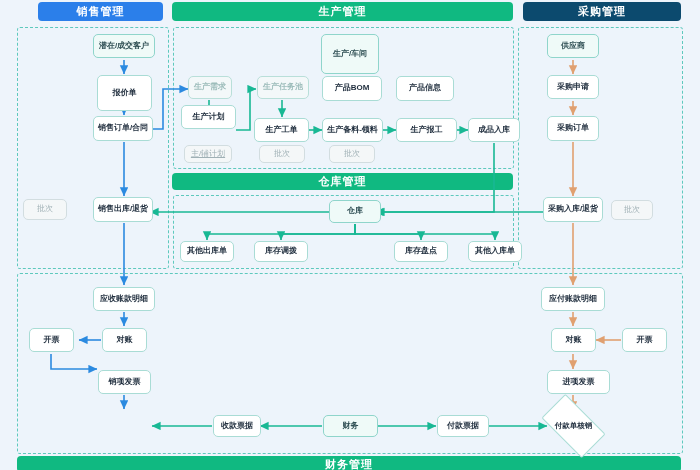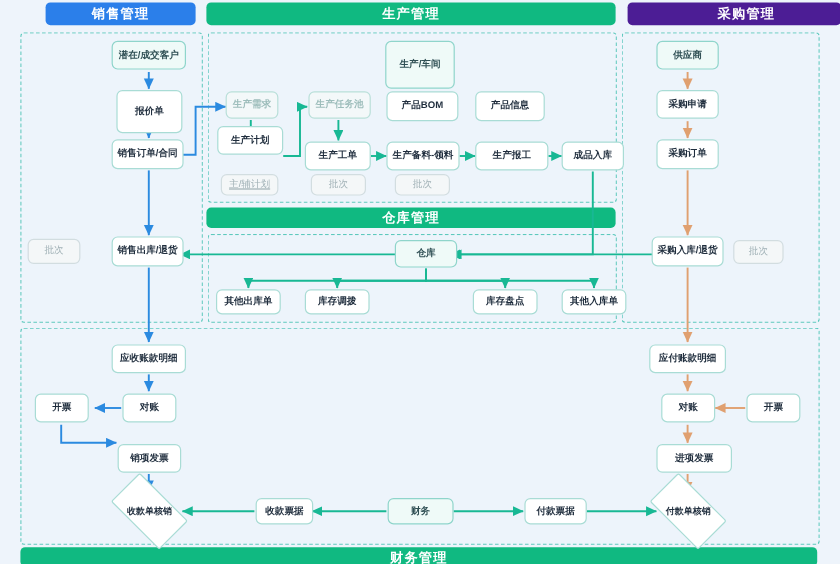--- a/index.html
+++ b/index.html
@@ -3,21 +3,21 @@
 <meta charset="utf-8">
 <style>
   html,body{margin:0;padding:0;background:#eef4fb;}
   body{font-family:"Liberation Sans","DejaVu Sans",sans-serif;}
   #stage{position:relative;width:700px;height:470px;background:#eef4fb;overflow:hidden;}
 
   .hdr{position:absolute;border-radius:4px;display:flex;align-items:center;justify-content:center;
        color:#fff;font-size:11px;font-weight:bold;letter-spacing:1px;}
   .hdr.blue{background:#2b7fea;}
   .hdr.green{background:#10b981;}
-  .hdr.orange{background:#4c1d95;padding-left:20px;}
+  .hdr.orange{background:#0c4a6e;}
 
   .zone{position:absolute;border:1px dashed #5ec9bd;border-radius:3px;background:rgba(236,244,252,0.35);}
 
   .node{position:absolute;box-sizing:border-box;background:#fff;border:1px solid #a9dcd5;
         border-radius:5px;display:flex;align-items:center;justify-content:center;
         font-size:8px;color:#1f2d3d;font-weight:bold;text-align:center;line-height:1.1;padding:1px;}
   .node.soft{background:#effaf8;border-color:#8fd5cb;color:#2f4f54;font-weight:bold;}
   .node.tag{background:#f4f7f8;border-color:#d2dde0;color:#9fb0b5;font-weight:normal;}
   .node.ghost{background:#f3f8f9;border-color:#b9dfd9;color:#9dbdbb;}
   .diamond{position:absolute;box-sizing:border-box;}
@@ -135,24 +135,20 @@
   <div class="node soft" style="left:547px;top:34px;width:52px;height:24px;">供应商</div>
   <div class="node" style="left:547px;top:75px;width:52px;height:24px;">采购申请</div>
   <div class="node" style="left:547px;top:116px;width:52px;height:25px;">采购订单</div>
   <div class="node" style="left:543px;top:197px;width:60px;height:25px;">采购入库/退货</div>
   <div class="node tag" style="left:611px;top:200px;width:42px;height:20px;">批次</div>
 
   <div class="node" style="left:93px;top:287px;width:62px;height:24px;">应收账款明细</div>
   <div class="node" style="left:102px;top:328px;width:45px;height:24px;">对账</div>
   <div class="node" style="left:29px;top:328px;width:45px;height:24px;">开票</div>
   <div class="node" style="left:98px;top:370px;width:53px;height:24px;">销项发票</div>
-  <div class="diamond" style="left:96px;top:409px;width:57px;height:34px;">
-    <div class="dshape"></div>
-    <div class="dlabel">收款单核销</div>
-  </div>
   <div class="node" style="left:213px;top:415px;width:48px;height:22px;">收款票据</div>
   <div class="node soft" style="left:323px;top:415px;width:55px;height:22px;">财务</div>
   <div class="node" style="left:437px;top:415px;width:52px;height:22px;">付款票据</div>
 
   <div class="node" style="left:541px;top:287px;width:64px;height:24px;">应付账款明细</div>
   <div class="node" style="left:551px;top:328px;width:45px;height:24px;">对账</div>
   <div class="node" style="left:622px;top:328px;width:45px;height:24px;">开票</div>
   <div class="node" style="left:547px;top:370px;width:63px;height:24px;">进项发票</div>
   <div class="diamond" style="left:545px;top:409px;width:57px;height:34px;">
     <div class="dshape"></div>

